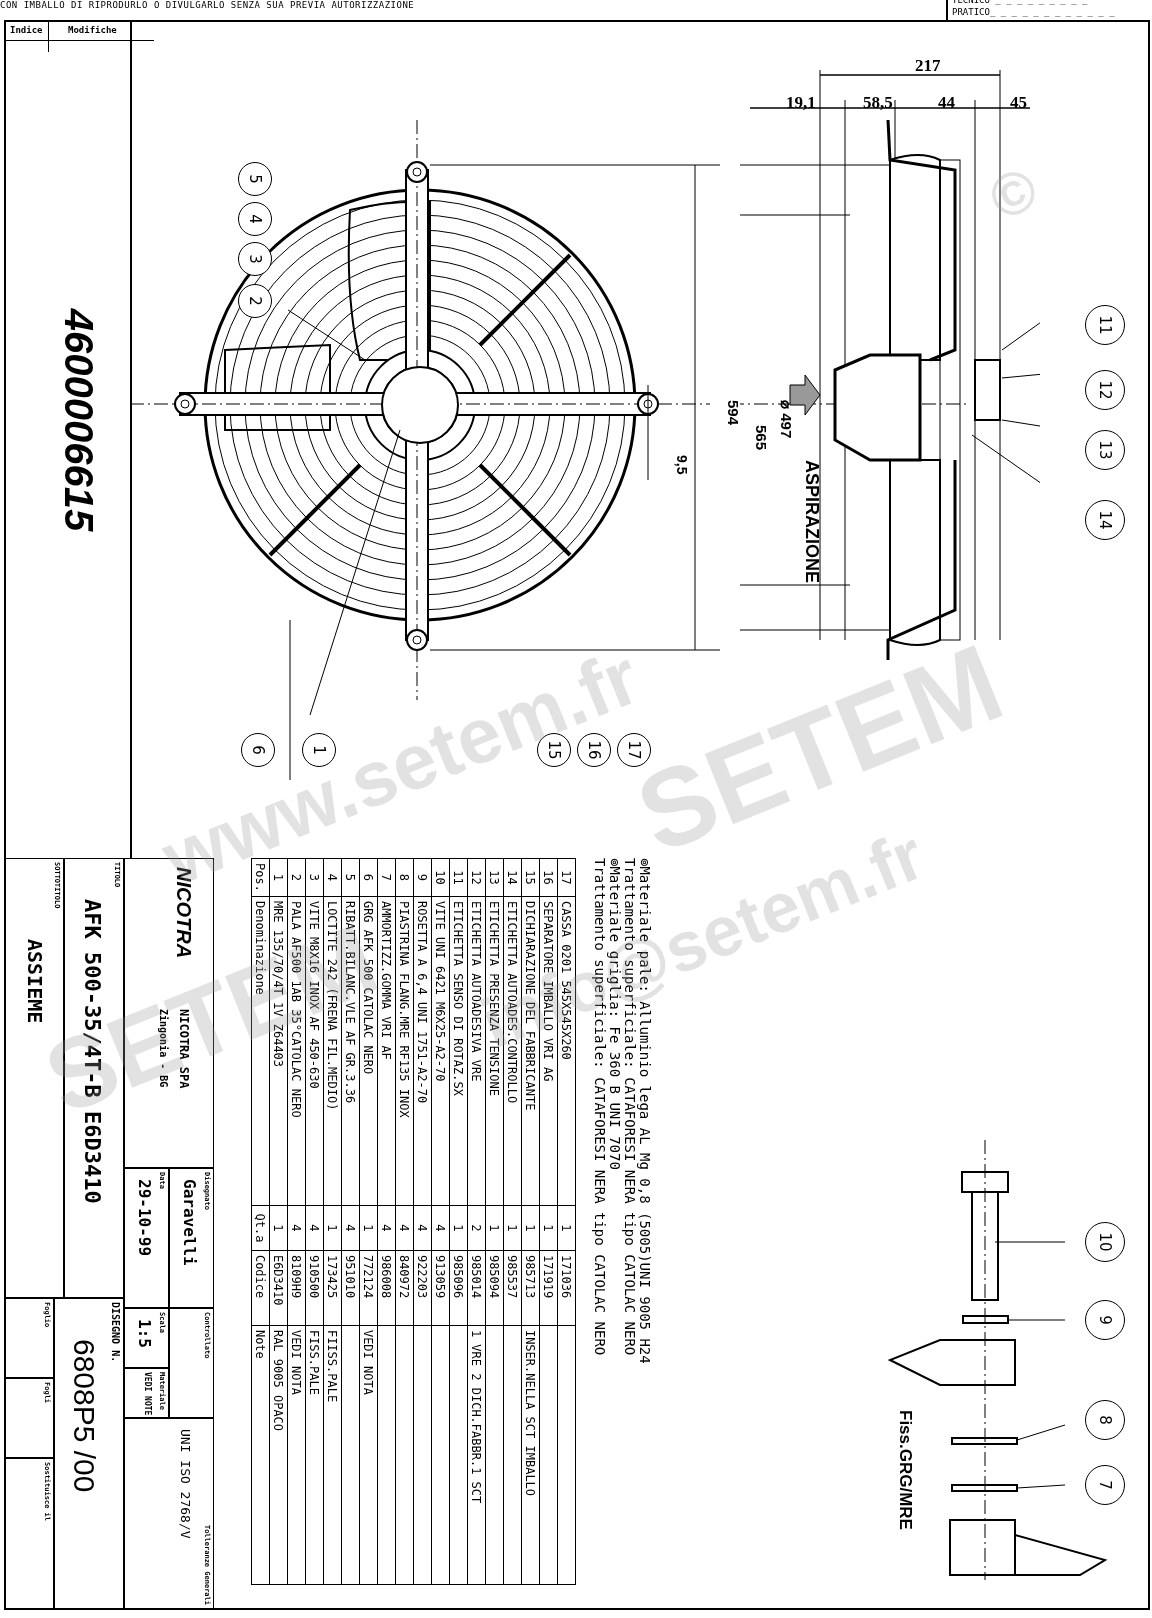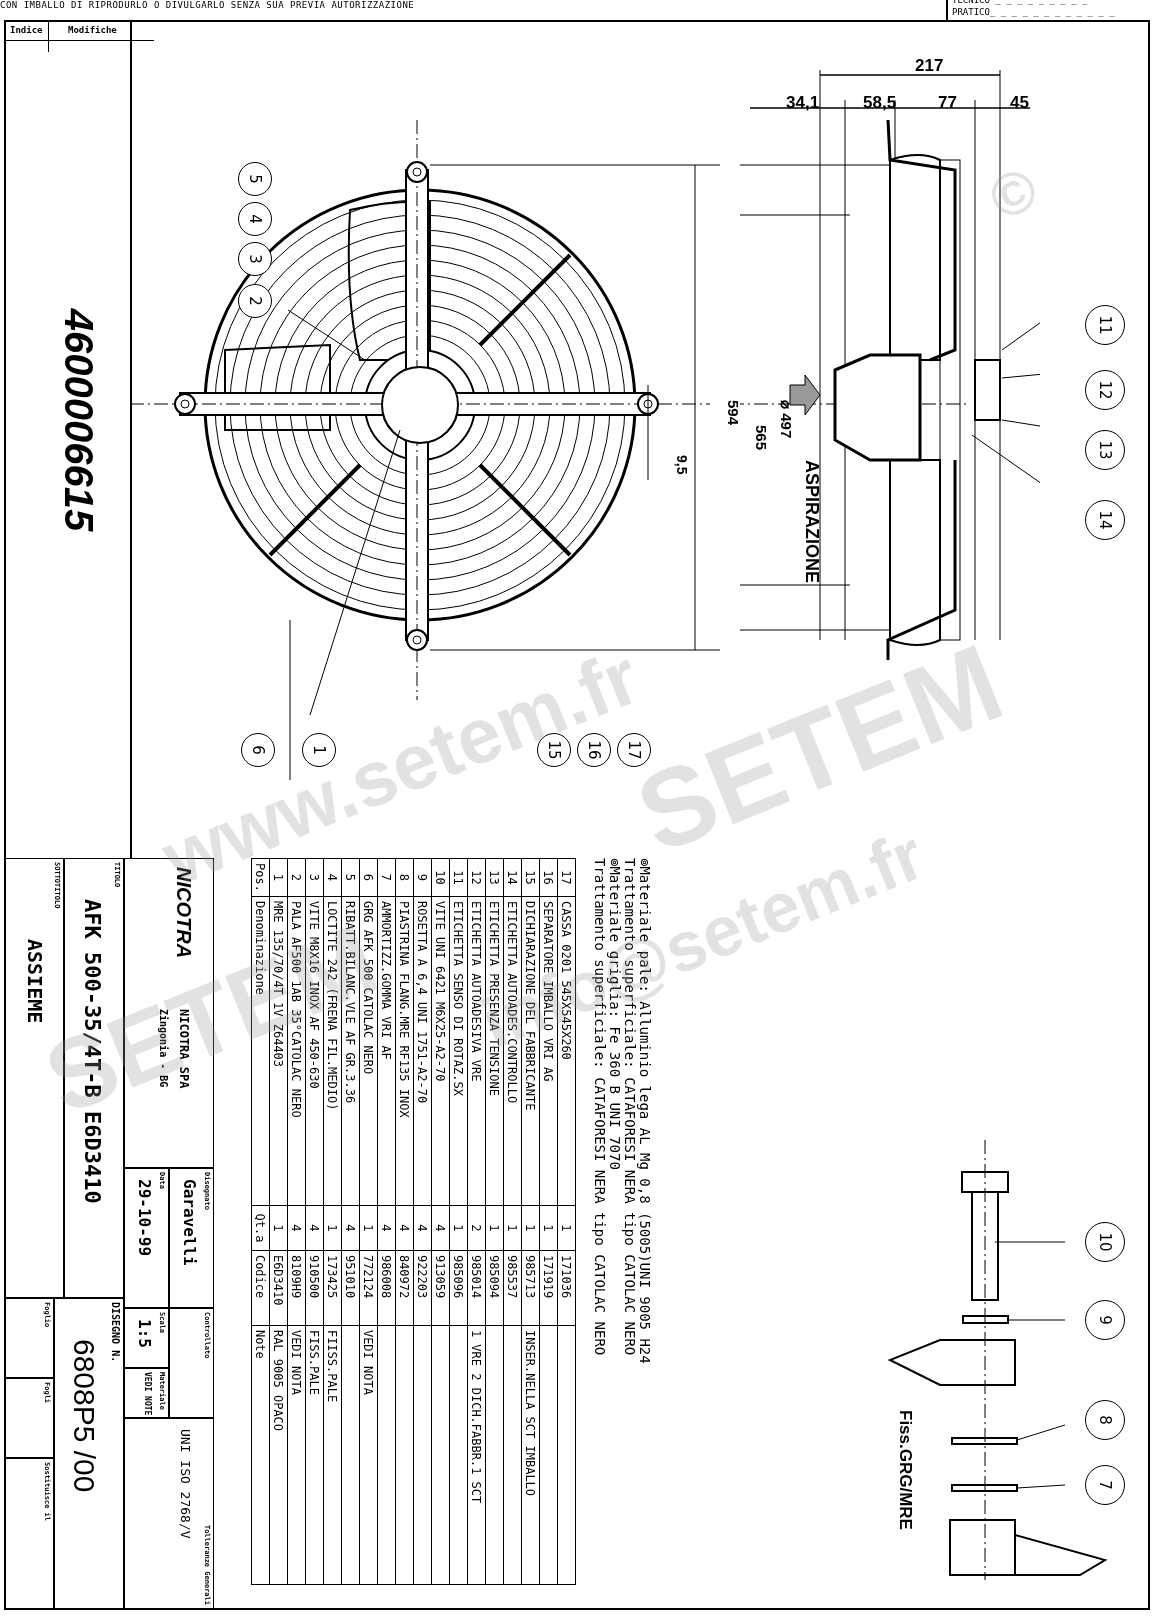--- a/index.html
+++ b/index.html
@@ -24,21 +24,21 @@
   .c-den{width:300px;}
   .c-qt{width:36px;text-align:center;}
   .c-code{width:66px;}
   .c-note{width:250px;}
   .notes{position:absolute;left:0;font-size:14px;white-space:nowrap;line-height:15px;}
   .tb{position:absolute;border:1px solid #000;box-sizing:border-box;font-size:8px;}
   .tb .lab{position:absolute;left:3px;top:2px;font-size:7px;font-weight:bold;}
   .tb .val{position:absolute;font-weight:bold;white-space:nowrap;}
   .bubble{position:absolute;width:34px;height:34px;border:1px solid #000;border-radius:50%;box-sizing:border-box;font-family:"DejaVu Sans",sans-serif;font-size:15px;display:flex;align-items:center;justify-content:center;background:#fff;}
   .bubble span{transform:rotate(90deg);display:inline-block;}
-  .dim{position:absolute;font-family:Liberation Sans, sans-serif;font-weight:bold;font-size:17px;white-space:nowrap;}
+  .dim{position:absolute;font-family:Liberation Serif, serif;font-weight:bold;font-size:17px;white-space:nowrap;}
   .vtxt{position:absolute;transform:rotate(90deg);transform-origin:0 0;font-family:"Liberation Sans",sans-serif;font-weight:bold;white-space:nowrap;}
   .wm{position:absolute;font-family:"Liberation Sans",sans-serif;font-weight:bold;color:rgba(150,150,150,0.28);white-space:nowrap;transform:rotate(-22deg);transform-origin:0 0;pointer-events:none;}
 </style>
 </head>
 <body>
 
 <div class="abs notice">CON IMBALLO DI RIPRODURLO O DIVULGARLO SENZA SUA PREVIA AUTORIZZAZIONE</div>
 <div class="abs topbox">
   <div>TECNICO _ _ _ _ _ _ _ _ _</div>
   <div>PRATICO_ _ _ _ _ _ _ _ _ _ _ _</div>
@@ -126,23 +126,23 @@
     <rect x="235" y="300" width="25" height="60" stroke-width="2"></rect>
     <polygon points="50,325 65,325 65,315 80,335 65,355 65,345 50,345" stroke-width="1" fill="#999"></polygon>
     <line x1="262" y1="290" x2="325" y2="245"></line>
     <line x1="262" y1="318" x2="325" y2="312"></line>
     <line x1="262" y1="360" x2="325" y2="370"></line>
     <line x1="232" y1="375" x2="325" y2="440"></line>
   </g>
 </svg>
 
 <div class="dim" style="left:915px;top:56px">217</div>
-<div class="dim" style="left:786px;top:93px">34,1</div>
+<div class="dim" style="left:786px;top:93px">19,1</div>
 <div class="dim" style="left:863px;top:93px">58,5</div>
-<div class="dim" style="left:938px;top:93px">77</div>
+<div class="dim" style="left:938px;top:93px">44</div>
 <div class="dim" style="left:1010px;top:93px">45</div>
 <div class="vtxt" style="left:742px;top:400px;font-size:15px">594</div>
 <div class="vtxt" style="left:770px;top:425px;font-size:15px">565</div>
 <div class="vtxt" style="left:795px;top:400px;font-size:15px">⌀ 497</div>
 <div class="vtxt" style="left:690px;top:455px;font-size:14px">9,5</div>
 <div class="vtxt" style="left:822px;top:460px;font-size:18px">ASPIRAZIONE</div>
 
 <div class="bubble" style="left:238px;top:162px">
     <span>5</span>
   </div>

